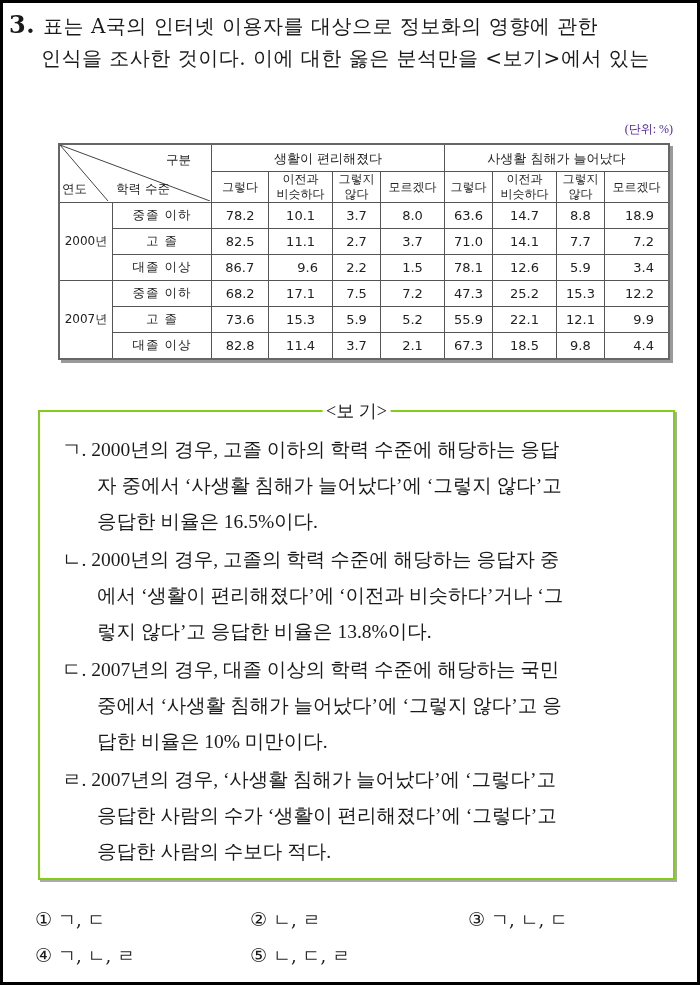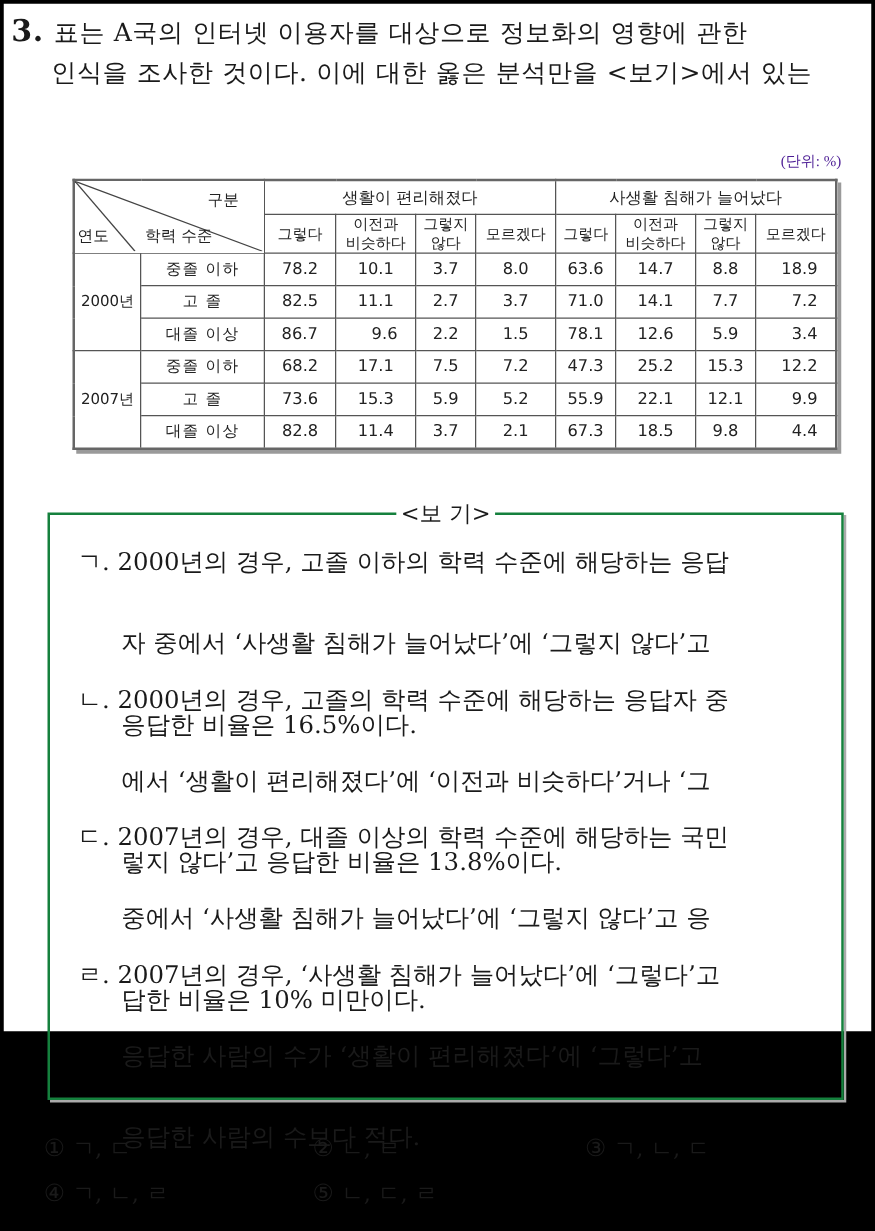--- a/index.html
+++ b/index.html
@@ -3,21 +3,21 @@
 <meta charset="utf-8">
 <style>
   html, body { margin: 0; padding: 0; }
   body {
     width: 700px; height: 985px; overflow: hidden;
     background: #000;
     font-family: "DejaVu Serif", "Liberation Serif", serif;
     color: #1a1a1a;
   }
   .page {
-    position: absolute; left: 3px; top: 3px; width: 694px; height: 822px;
+    position: absolute; left: 3px; top: 3px; width: 694px; height: 979px;
     background: #fff;
   }
   .q-head {
     position: absolute; left: 6px; top: 6px; width: 680px;
     font-size: 20px; line-height: 32px; letter-spacing: 0.5px;
   }
   .q-num { font-weight: bold; font-size: 24px; margin-right: 8px; font-family: "DejaVu Serif", serif; }
   .q-line { white-space: nowrap; }
   .q-indent { padding-left: 32px; }
 
@@ -44,33 +44,34 @@
   .corner .c-left { position: absolute; left: 2px; bottom: 6px; }
   .grp-h { height: 26px; font-size: 13px; }
   .sub-h { height: 30px; font-size: 12px; }
   td.year { width: 52px; font-size: 12px; margin-left: 26px; }
   td.edu { width: 98px; height: 25px; font-size: 12.5px; letter-spacing: 1px; }
   td.num { font-size: 13px; }
   td.num.r { text-align: right; padding-right: 14px; }
 
   .bogi {
     position: absolute; left: 35px; top: 407px; width: 637px; height: 470px;
-    border: 2px solid #15803d; box-sizing: border-box;
+    border: 2px solid #84cc16; box-sizing: border-box;
     box-shadow: 2px 2px 0 #aaa;
+    font-family: Liberation Serif, serif;
   }
   .bogi-title {
     position: absolute; left: 50%; top: -13px; transform: translateX(-50%);
     background: #fff; padding: 0 4px; font-size: 18px; white-space: nowrap;
   }
   .item {
     position: absolute; left: 22px; width: 600px;
     font-size: 19.5px; line-height: 36px;
   }
   .item .line { white-space: nowrap; }
-  .item .line.cont { padding-left: 35px; margin-top: 29px; }
+  .item .line.cont { padding-left: 35px; }
 
   .choices {
     position: absolute; left: 32px; top: 898px; width: 640px;
     font-size: 18px; line-height: 36px;
   }
   .choice { position: absolute; white-space: nowrap; }
   .choice .mark { font-family: "DejaVu Sans", sans-serif; font-size: 19px; margin-right: 6px; }
 </style>
 </head>
 <body>

